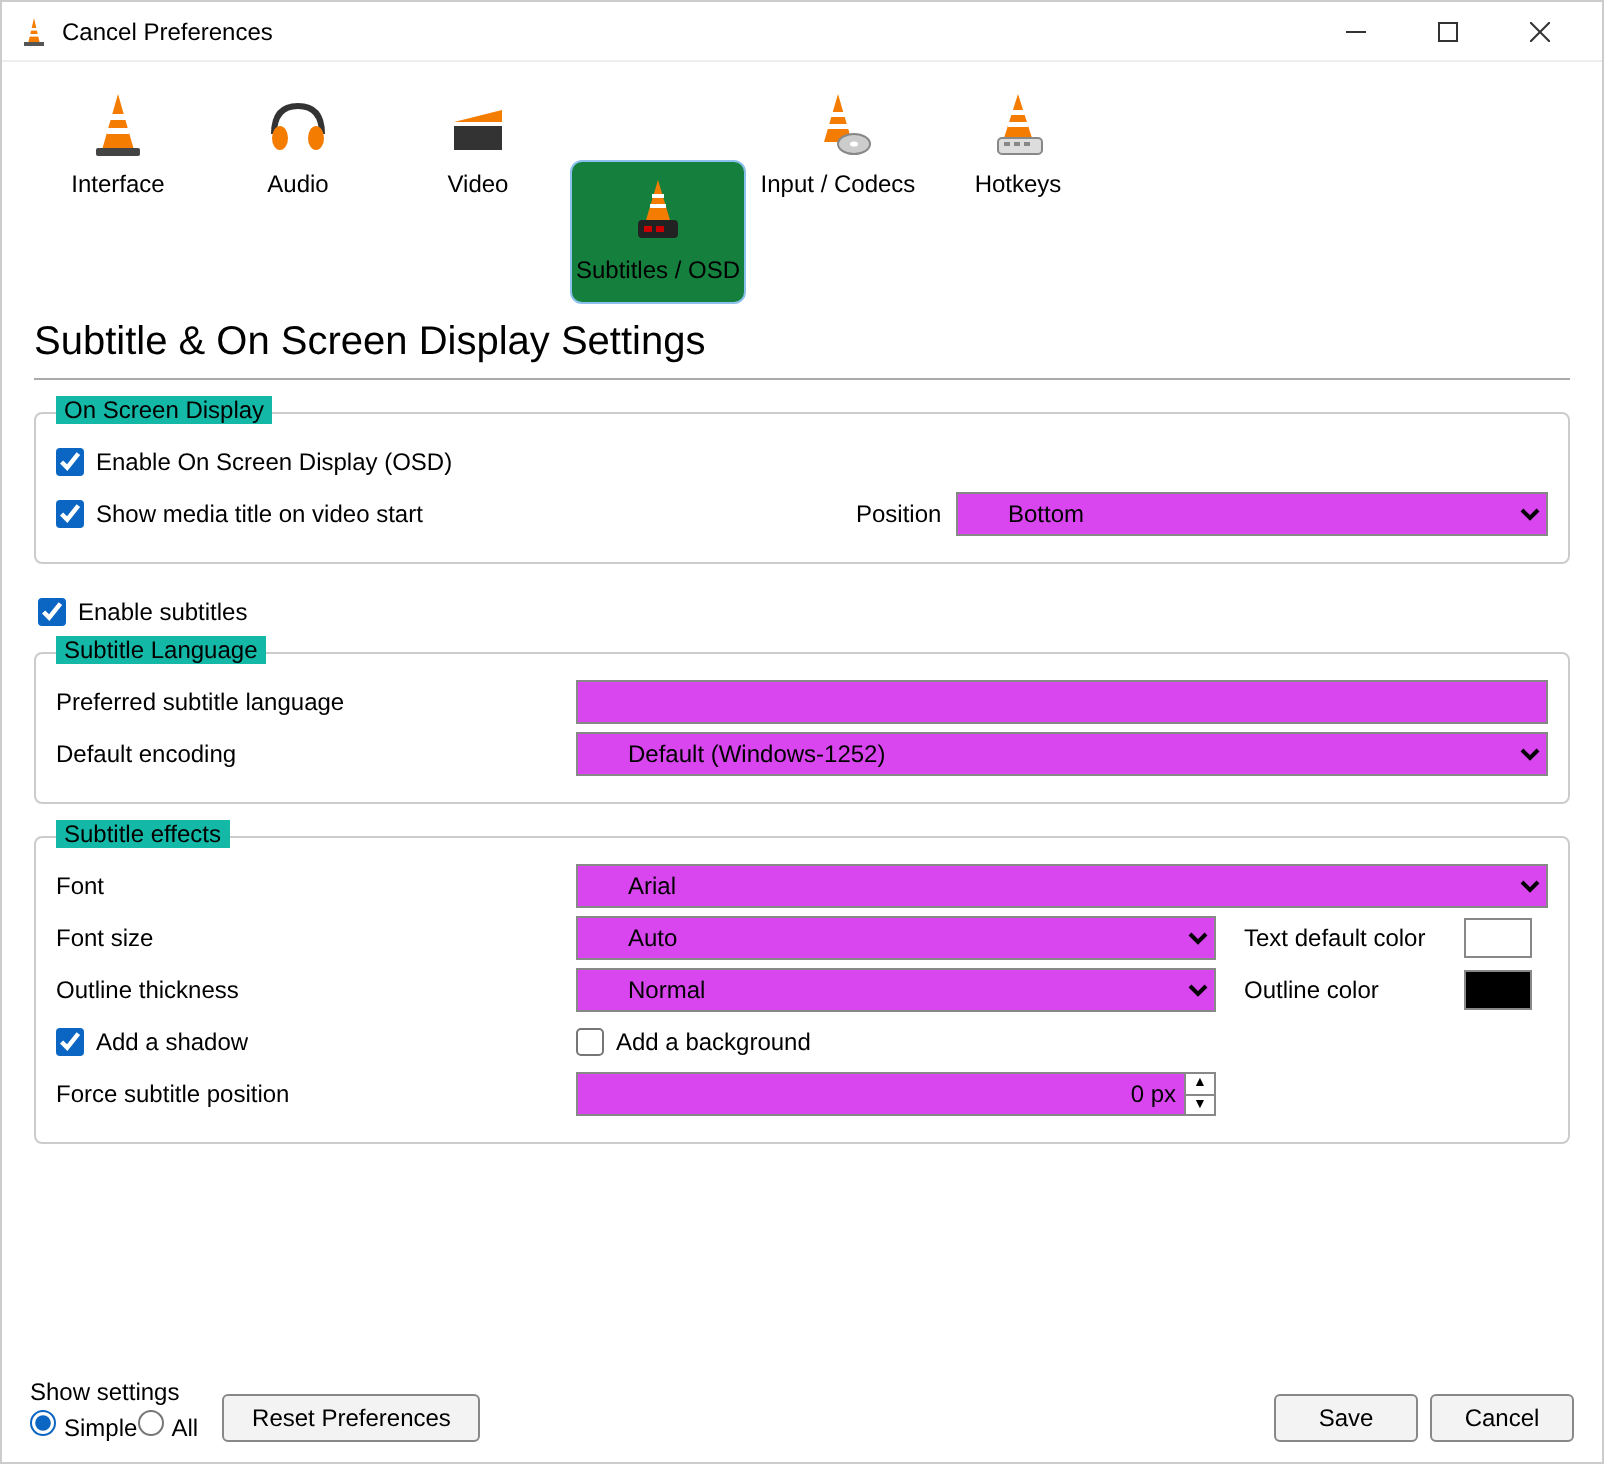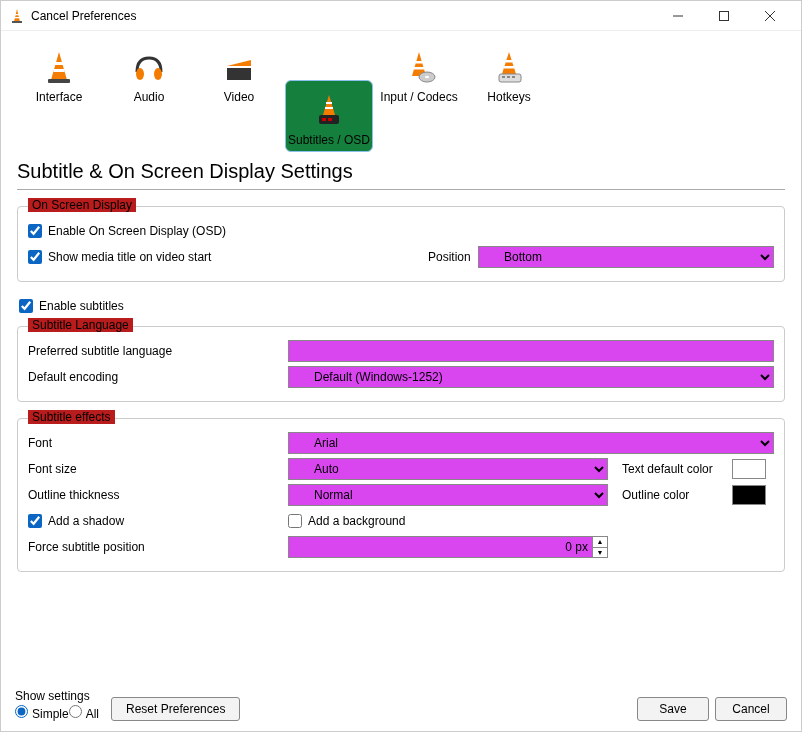--- a/index.html
+++ b/index.html
@@ -5,29 +5,29 @@
   * { box-sizing: border-box; }
   html, body { margin: 0; padding: 0; background: #fff; font-family: "Segoe UI", Tahoma, sans-serif; font-size: 12px; color: #000; }
   .window { width: 802px; height: 732px; border: 1px solid #ccc; position: relative; display: flex; flex-direction: column; }
   .titlebar { height: 30px; display: flex; align-items: center; padding: 0 8px; border-bottom: 1px solid #eee; }
   .titlebar-title { flex: 1; font-size: 12px; }
   .titlebar-icon { width: 16px; height: 16px; margin-right: 6px; }
   .winbtns { display: flex; gap: 0; }
   .winbtn { width: 46px; height: 30px; display:flex; align-items:center; justify-content:center; }
   .winbtn svg { width:10px; height:10px; }
   .toolbar { display: flex; gap: 2px; padding: 6px 14px 0 14px; }
-  .tool { width: 88px; height: 72px; border-radius: 6px; display:flex; flex-direction:column; align-items:center; justify-content:flex-end; padding-bottom:4px; border:1px solid transparent; cursor:pointer;}
+  .tool { width: 88px; height: 72px; border-radius: 6px; display:flex; flex-direction:column; align-items:center; justify-content:center; padding-bottom:4px; border:1px solid transparent; cursor:pointer;}
   .tool.sel { background:#15803d; border-color:#8bc1ec;margin-top:43px; }
   .tool-label { font-size: 12px; margin-top: 2px; }
   .tool-icon { width:48px; height:40px; display:flex; align-items:center; justify-content:center; }
   .content { flex:1; padding: 0 16px 8px 16px; overflow:hidden; display:flex; flex-direction:column;}
   .heading { font-size: 20px; padding: 8px 0 6px 0; }
   .sep { height:1px; background:#aaa; margin-bottom:10px;}
   .group { border:1px solid #ccc; border-radius:4px; margin: 6px 0 10px 0; padding: 10px 10px 10px 10px; position:relative;}
-  .group-title { position:absolute; top:-9px; left:10px; background:#b91c1c; padding:0 4px; font-size:12px;text-align:center; }
+  .group-title { position:absolute; top:-9px; left:10px; background:#14b8a6; padding:0 4px; font-size:12px;text-align:center; }
   .row { display:flex; align-items:center; min-height:24px; margin: 2px 0;}
   .label { width:260px;}
   .check { display:flex; align-items:center; gap:6px;}
   input[type=checkbox] { width:14px; height:14px; accent-color:#0a66c2; margin:0;}
   input[type=radio] { accent-color:#0a66c2; margin:0 4px 0 0;}
   select, input[type=text] { height:22px; border:1px solid #888; background:#d946ef; font-family:inherit; font-size:12px; padding:0 21px;}
   .sel-full { flex:1; min-width:0;}
   .spin { width:320px; height:22px; display:flex; }
   .spin input { flex:1; text-align:right; border:1px solid #888; border-right:none; height:22px; padding-right:4px;}
   .spin .sb { width:16px; display:flex; flex-direction:column; }

